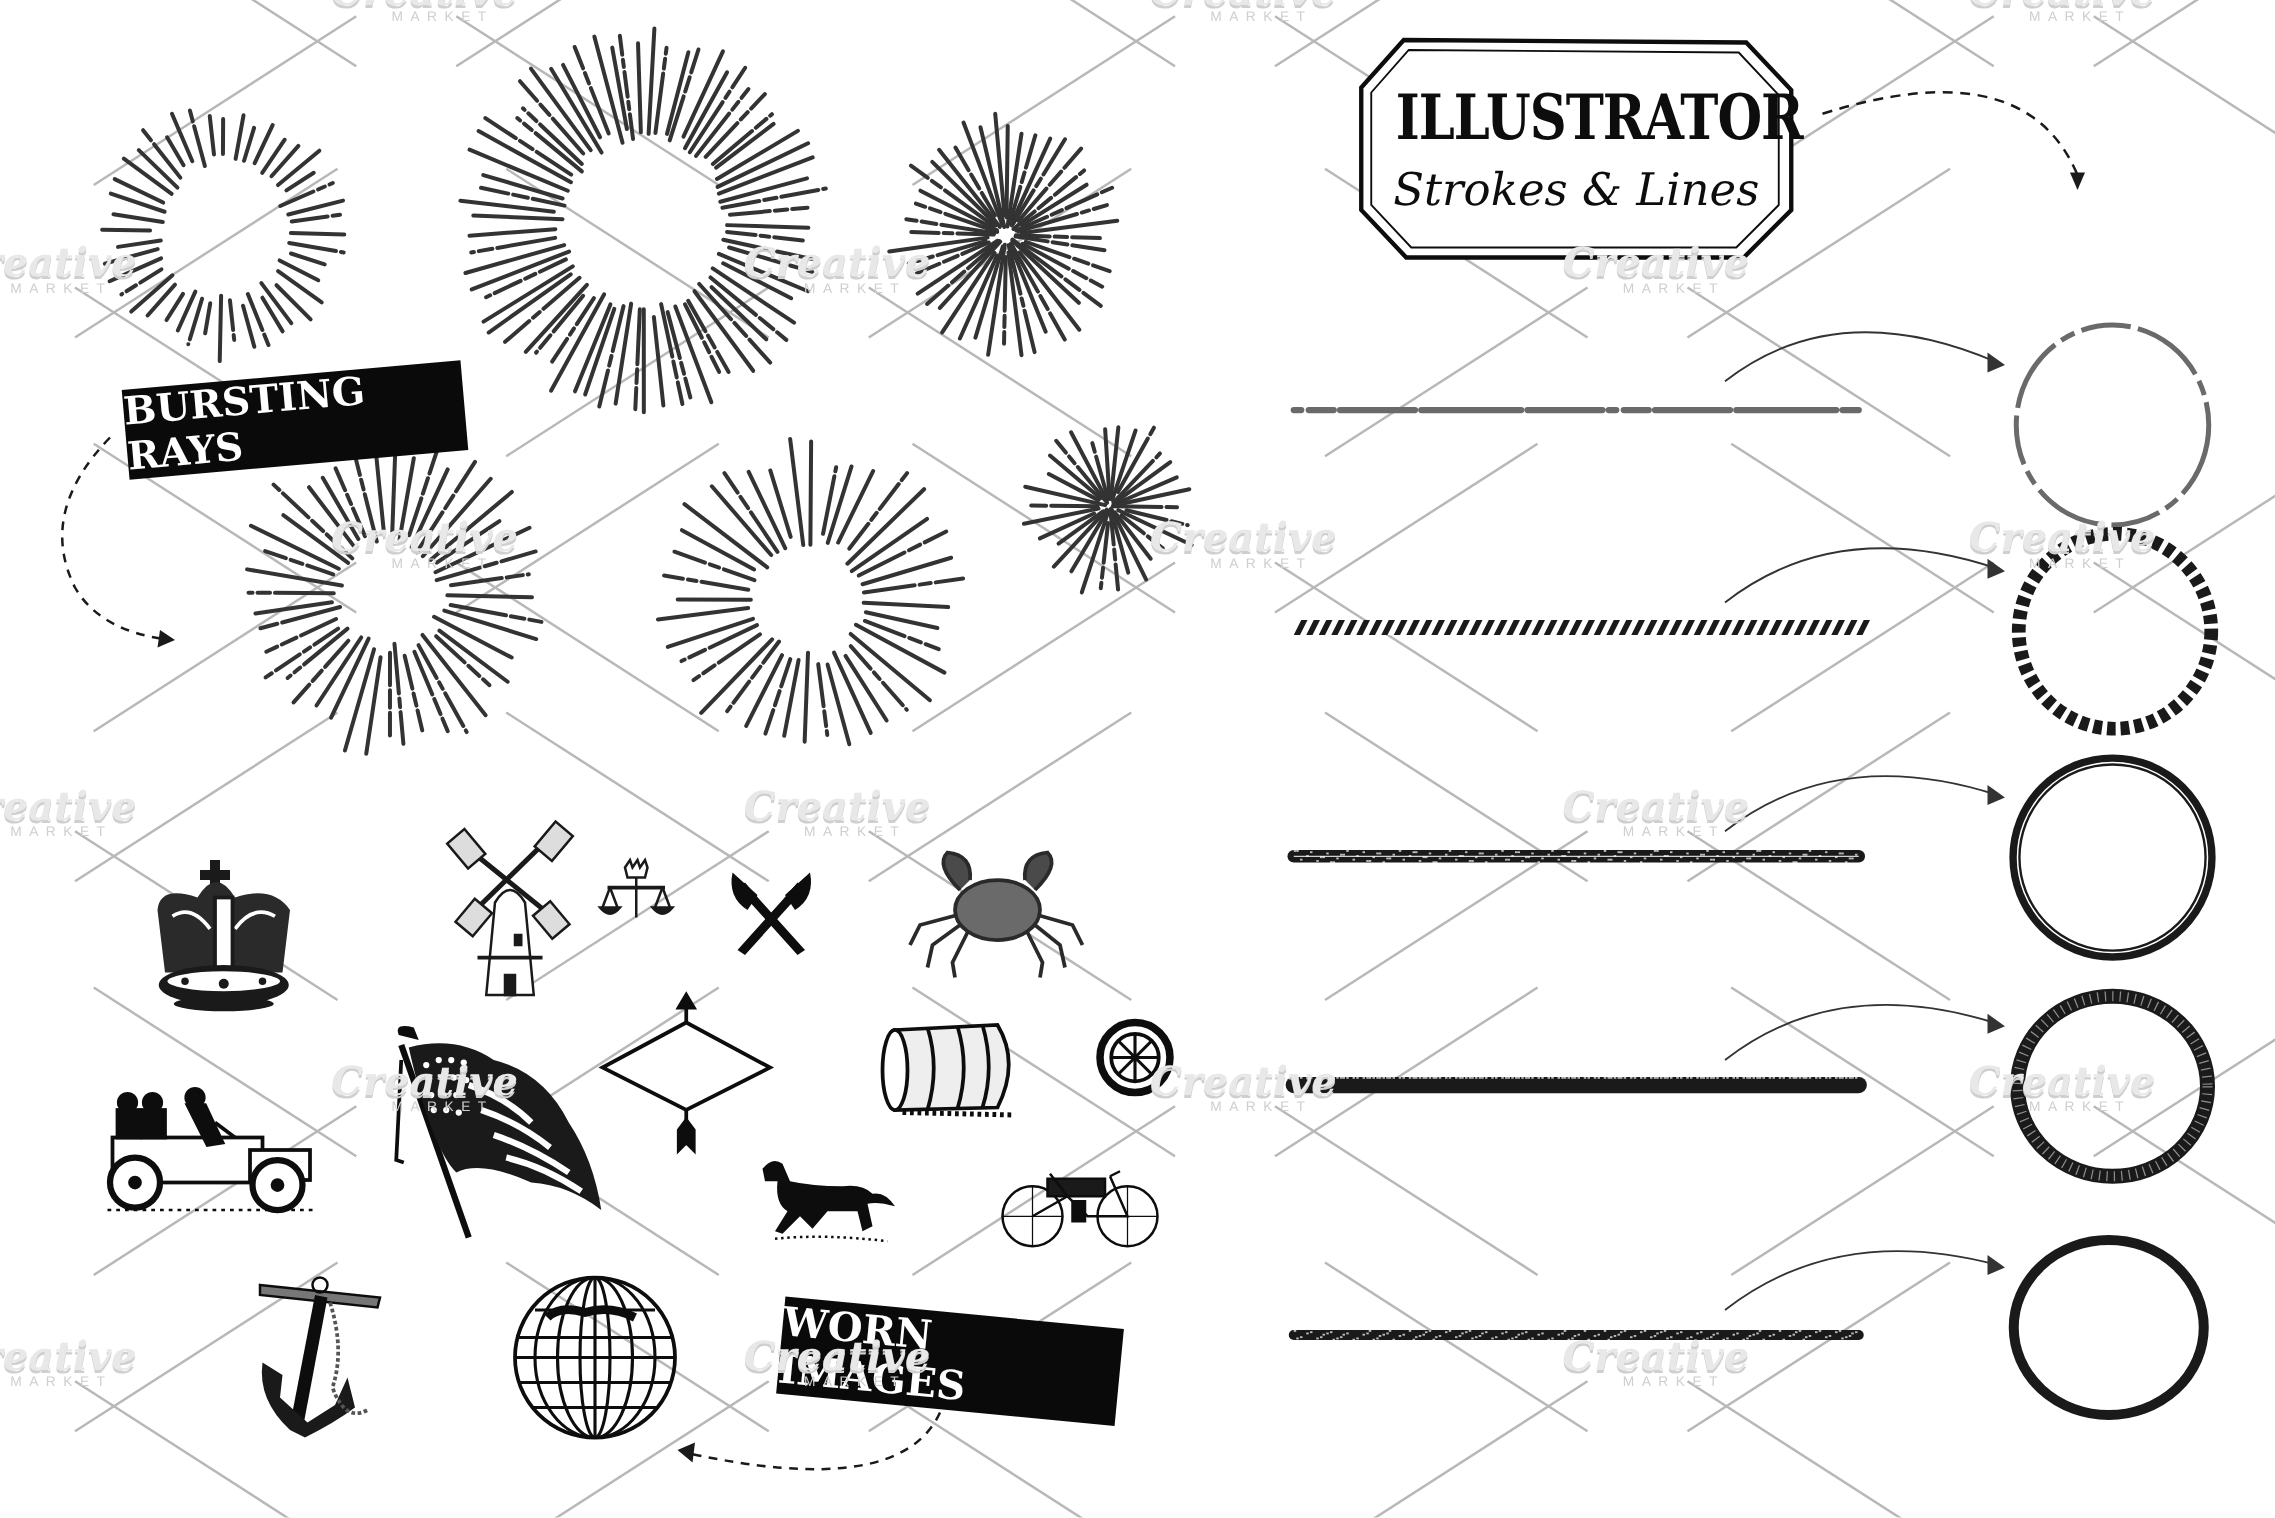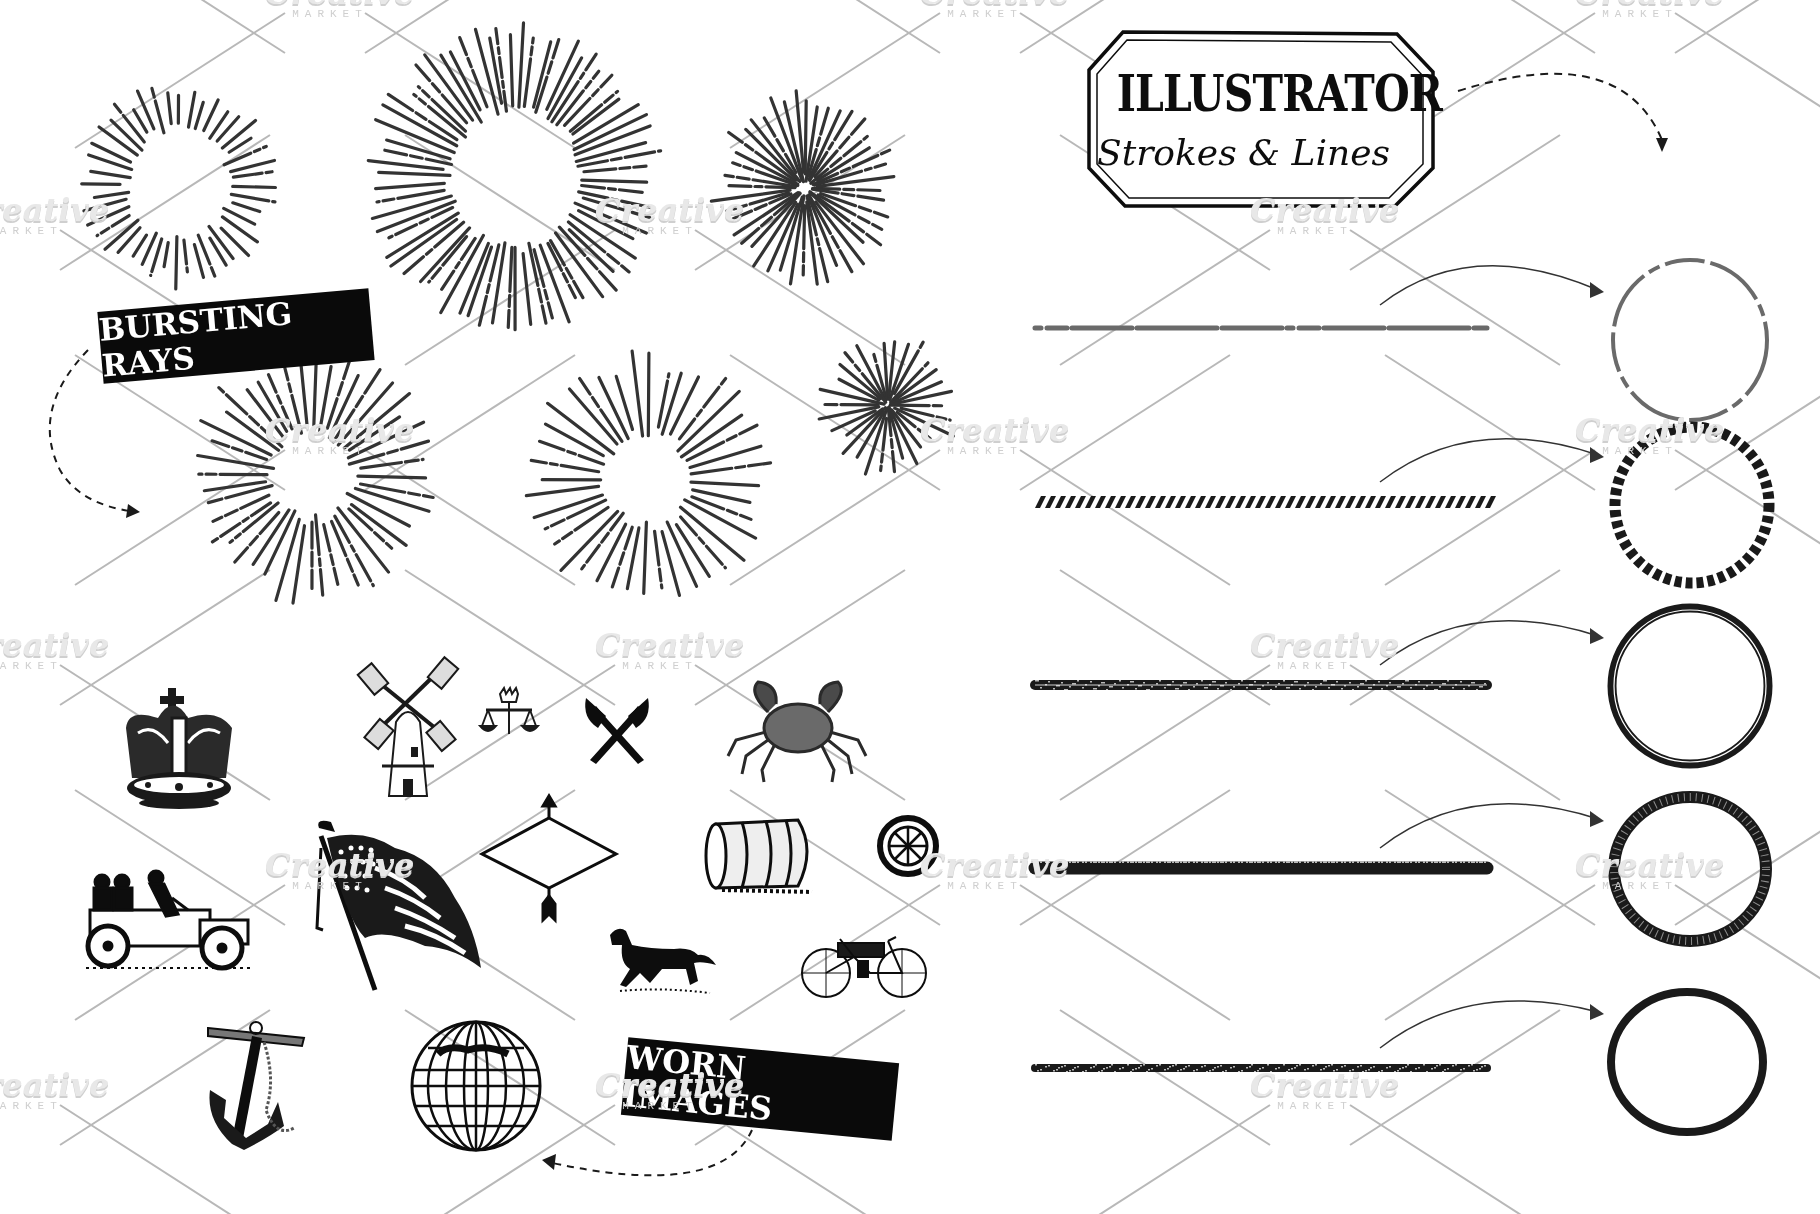--- a/index.html
+++ b/index.html
@@ -1,23 +1,23 @@
 <!DOCTYPE html>
 <html><head>
 <meta charset="utf-8">
 <style>
   html,body{margin:0;padding:0;background:#fff;}
   body{width:1820px;height:1214px;position:relative;overflow:hidden;font-family:"DejaVu Sans",sans-serif;}
   .layer{position:absolute;left:0;top:0;width:1820px;height:1214px;}
   .label-tag{position:absolute;background:#0a0a0a;color:#fff;font-family:"DejaVu Serif",serif;font-weight:bold;text-transform:uppercase;letter-spacing:0px;display:flex;align-items:center;justify-content:center;transform-origin:center;}
   .title-box{position:absolute;left:1085px;top:28px;width:352px;height:182px;}
   .title-main{position:absolute;left:0;width:100%;top:36px;text-align:center;font-family:"DejaVu Serif",serif;font-weight:bold;font-size:50px;letter-spacing:-1px;color:#0d0d0d;transform:scaleX(0.82);}
-  .title-sub{position:absolute;left:12px;width:100%;top:104px;font-family:"DejaVu Serif",serif;font-style:italic;font-size:36px;color:#0d0d0d;}
+  .title-sub{position:absolute;left:0;width:100%;top:104px;text-align:center;font-family:"DejaVu Serif",serif;font-style:italic;font-size:36px;color:#0d0d0d;}
   .wm{position:absolute;color:#e8e8e8;text-align:center;font-family:"DejaVu Serif",serif;font-style:italic;font-weight:bold;font-size:32px;line-height:30px;text-shadow:0 2px 0 #cfcfcf;}
-  .wm small{display:block;font-family:Liberation Mono, monospace;font-style:normal;font-weight:normal;font-size:11px;letter-spacing:6px;color:#cfcfcf;text-shadow:none;line-height:12px;}
+  .wm small{display:block;font-family:Liberation Sans, sans-serif;font-style:normal;font-weight:normal;font-size:11px;letter-spacing:6px;color:#cfcfcf;text-shadow:none;line-height:12px;text-align:right;}
 </style>
 </head>
 <body>
 
 <svg class="layer" viewBox="0 0 1820 1214" id="wm-grid">
     <line x1="75" y1="148" x2="285" y2="13" stroke="#b8b8b8" stroke-width="2"></line>
     <line x1="365" y1="13" x2="575" y2="148" stroke="#b8b8b8" stroke-width="2"></line>
     <line x1="75" y1="-82" x2="285" y2="53" stroke="#b8b8b8" stroke-width="2"></line>
     <line x1="365" y1="53" x2="575" y2="-82" stroke="#b8b8b8" stroke-width="2"></line>
     <line x1="730" y1="148" x2="940" y2="13" stroke="#b8b8b8" stroke-width="2"></line>

